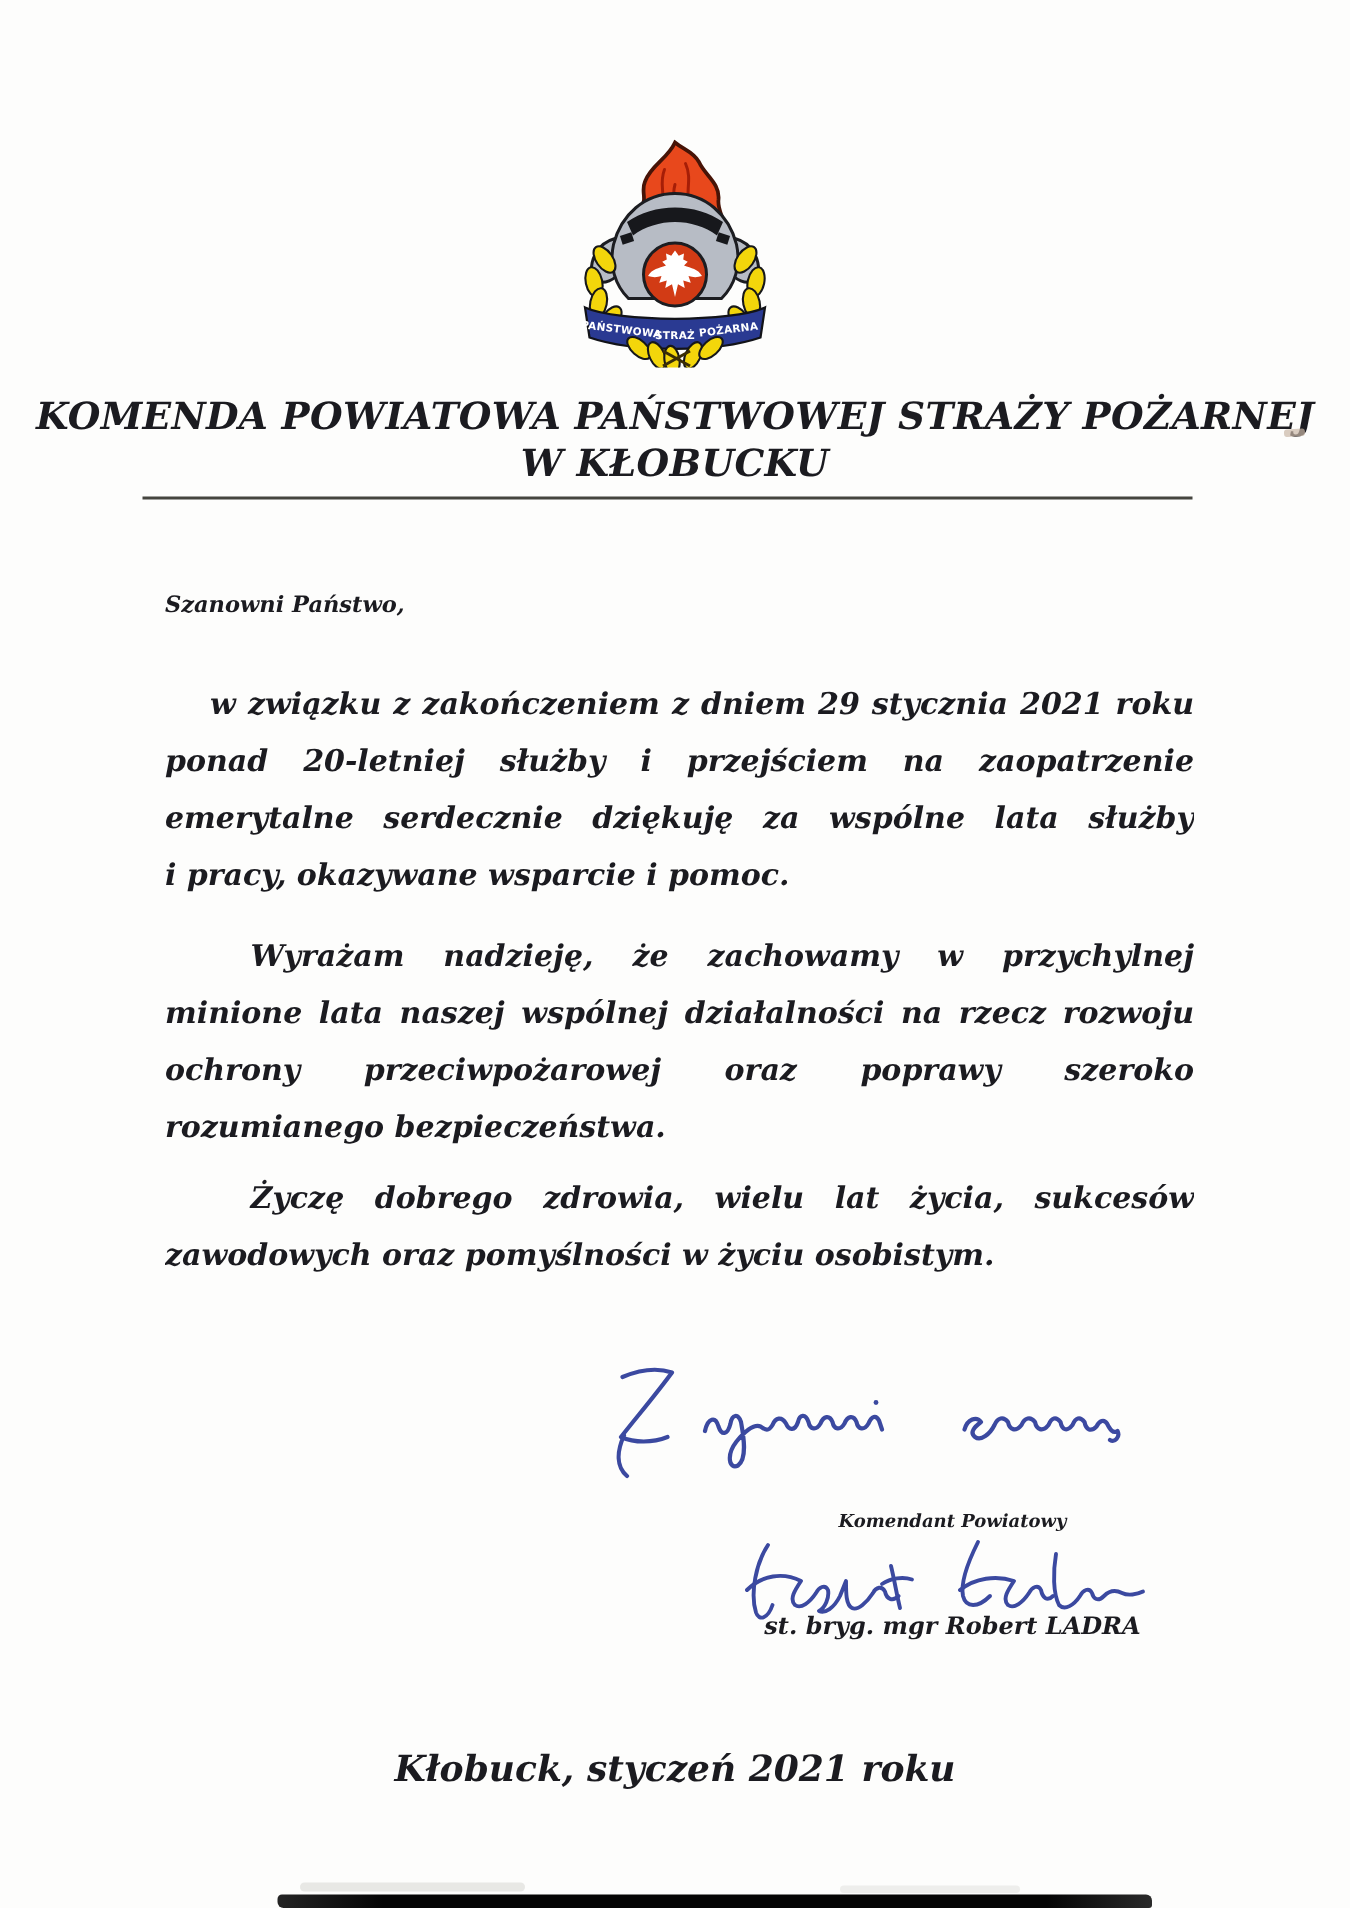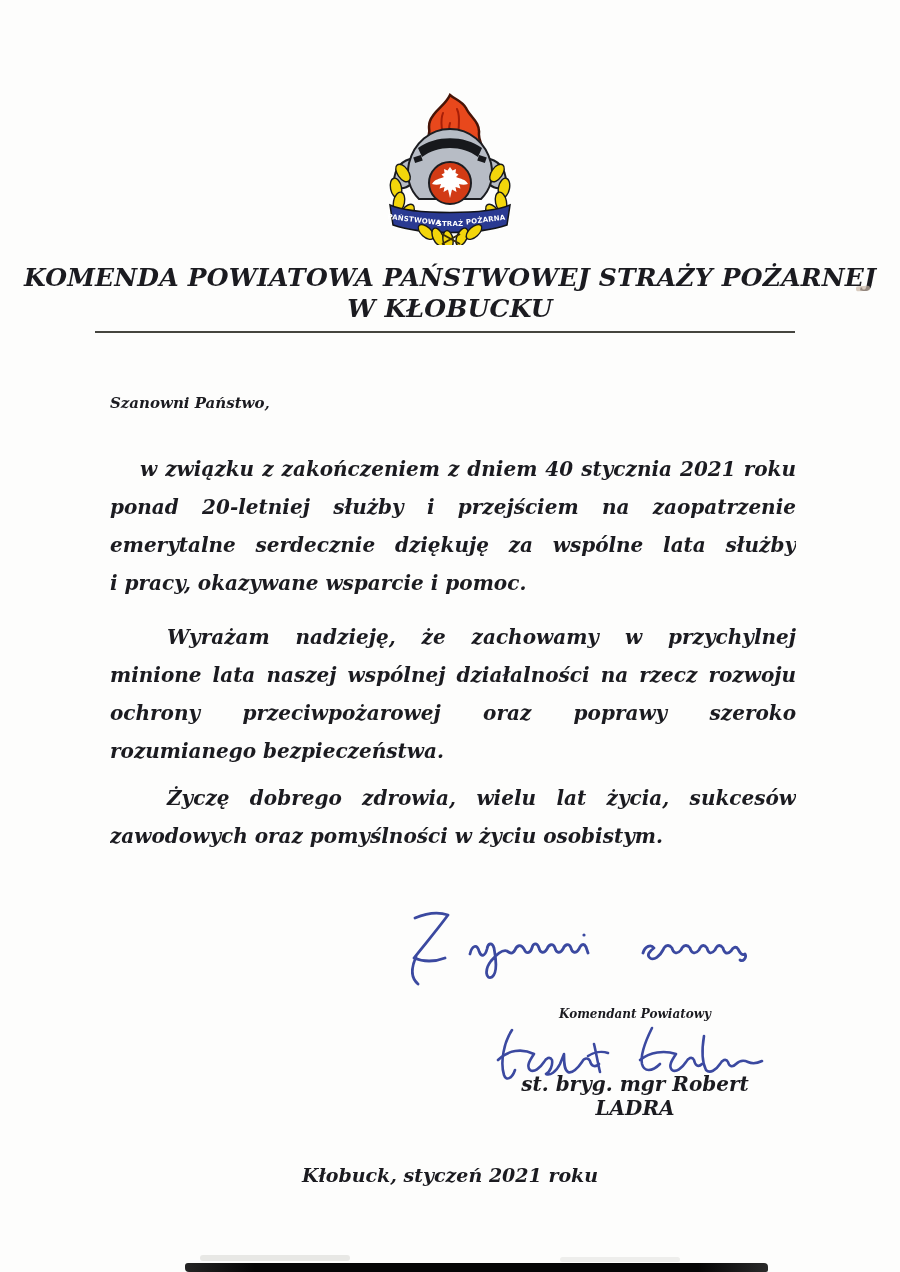--- a/index.html
+++ b/index.html
@@ -35,25 +35,25 @@
   .mt-d{margin-top:9px;}
   
   .handwriting{position:absolute;top:898px;left:375px;}
   .sig-svg{position:absolute;top:18px;left:0px;}
   
   .sign{
     position:absolute;top:1002px;left:480px;width:310px;text-align:center;
     font-weight:bold;font-style:italic;
   }
   .sign-title{font-size:12px;line-height:24px;}
-  .sign-name{font-size:20px;line-height:24px;margin-top:46px;}
+  .sign-name{font-size:16px;line-height:24px;margin-top:46px;}
   
   .dateline{
     position:absolute;top:1164px;left:0;width:100%;text-align:center;
-    font-weight:bold;font-style:italic;font-size:19px;
+    font-weight:bold;font-style:italic;font-size:24px;
   }
   
   .smudge{position:absolute;background:#e4e4e1;border-radius:3px;}
   .sm1{top:1255px;left:200px;width:150px;height:6px;opacity:.85;}
   .sm2{top:1257px;left:560px;width:120px;height:5px;opacity:.6;}
   .bottombar{
     position:absolute;top:1263px;left:185px;width:583px;height:9px;
     background:linear-gradient(90deg,#242424,#050505 12%,#050505 88%,#2a2a2a);
     border-radius:3px 4px 2px 4px;
   }
@@ -119,21 +119,21 @@
     <div>KOMENDA POWIATOWA PAŃSTWOWEJ STRAŻY POŻARNEJ</div>
     <div>W KŁOBUCKU</div>
   </div>
   <div class="rule"></div>
   <div class="artifact"></div>
 
   <div class="body">
     <div class="salutation">Szanowni Państwo,</div>
 
     <div class="para mt-a">
-      <div class="bl jl ind1"><span>w związku z zakończeniem z dniem 40 stycznia 2021 roku</span></div>
+      <div class="bl jl ind1"><span>w związku z zakończeniem z dniem 29 stycznia 2021 roku</span></div>
       <div class="bl jl"><span>ponad 20-letniej służby i przejściem na zaopatrzenie</span></div>
       <div class="bl jl"><span>emerytalne serdecznie dziękuję za wspólne lata służby</span></div>
       <div class="bl"><span>i pracy, okazywane wsparcie i pomoc.</span></div>
     </div>
 
     <div class="para mt-b">
       <div class="bl jl ind2"><span>Wyrażam nadzieję, że zachowamy w przychylnej pamięci</span></div>
       <div class="bl jl"><span>minione lata naszej wspólnej działalności na rzecz rozwoju</span></div>
       <div class="bl jl"><span>ochrony przeciwpożarowej oraz poprawy szeroko</span></div>
       <div class="bl"><span>rozumianego bezpieczeństwa.</span></div>

